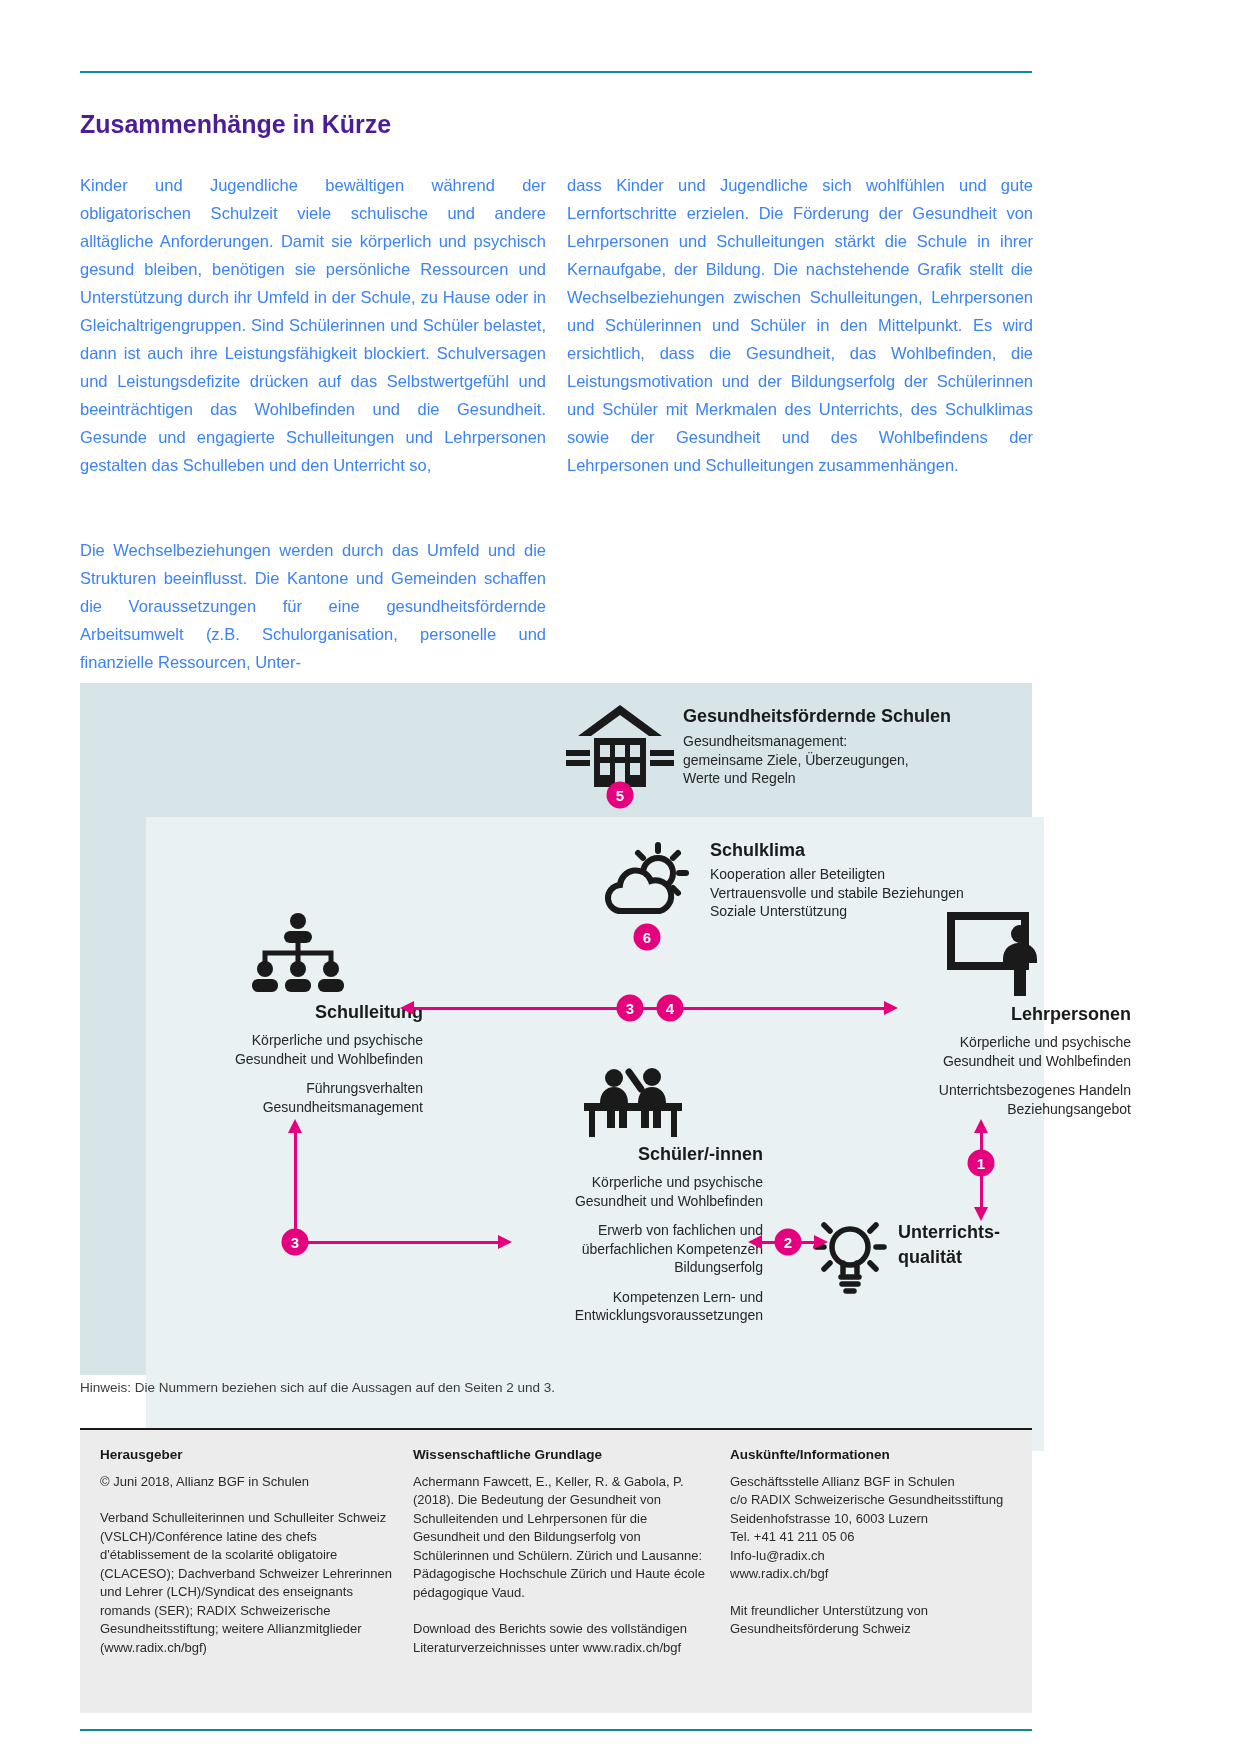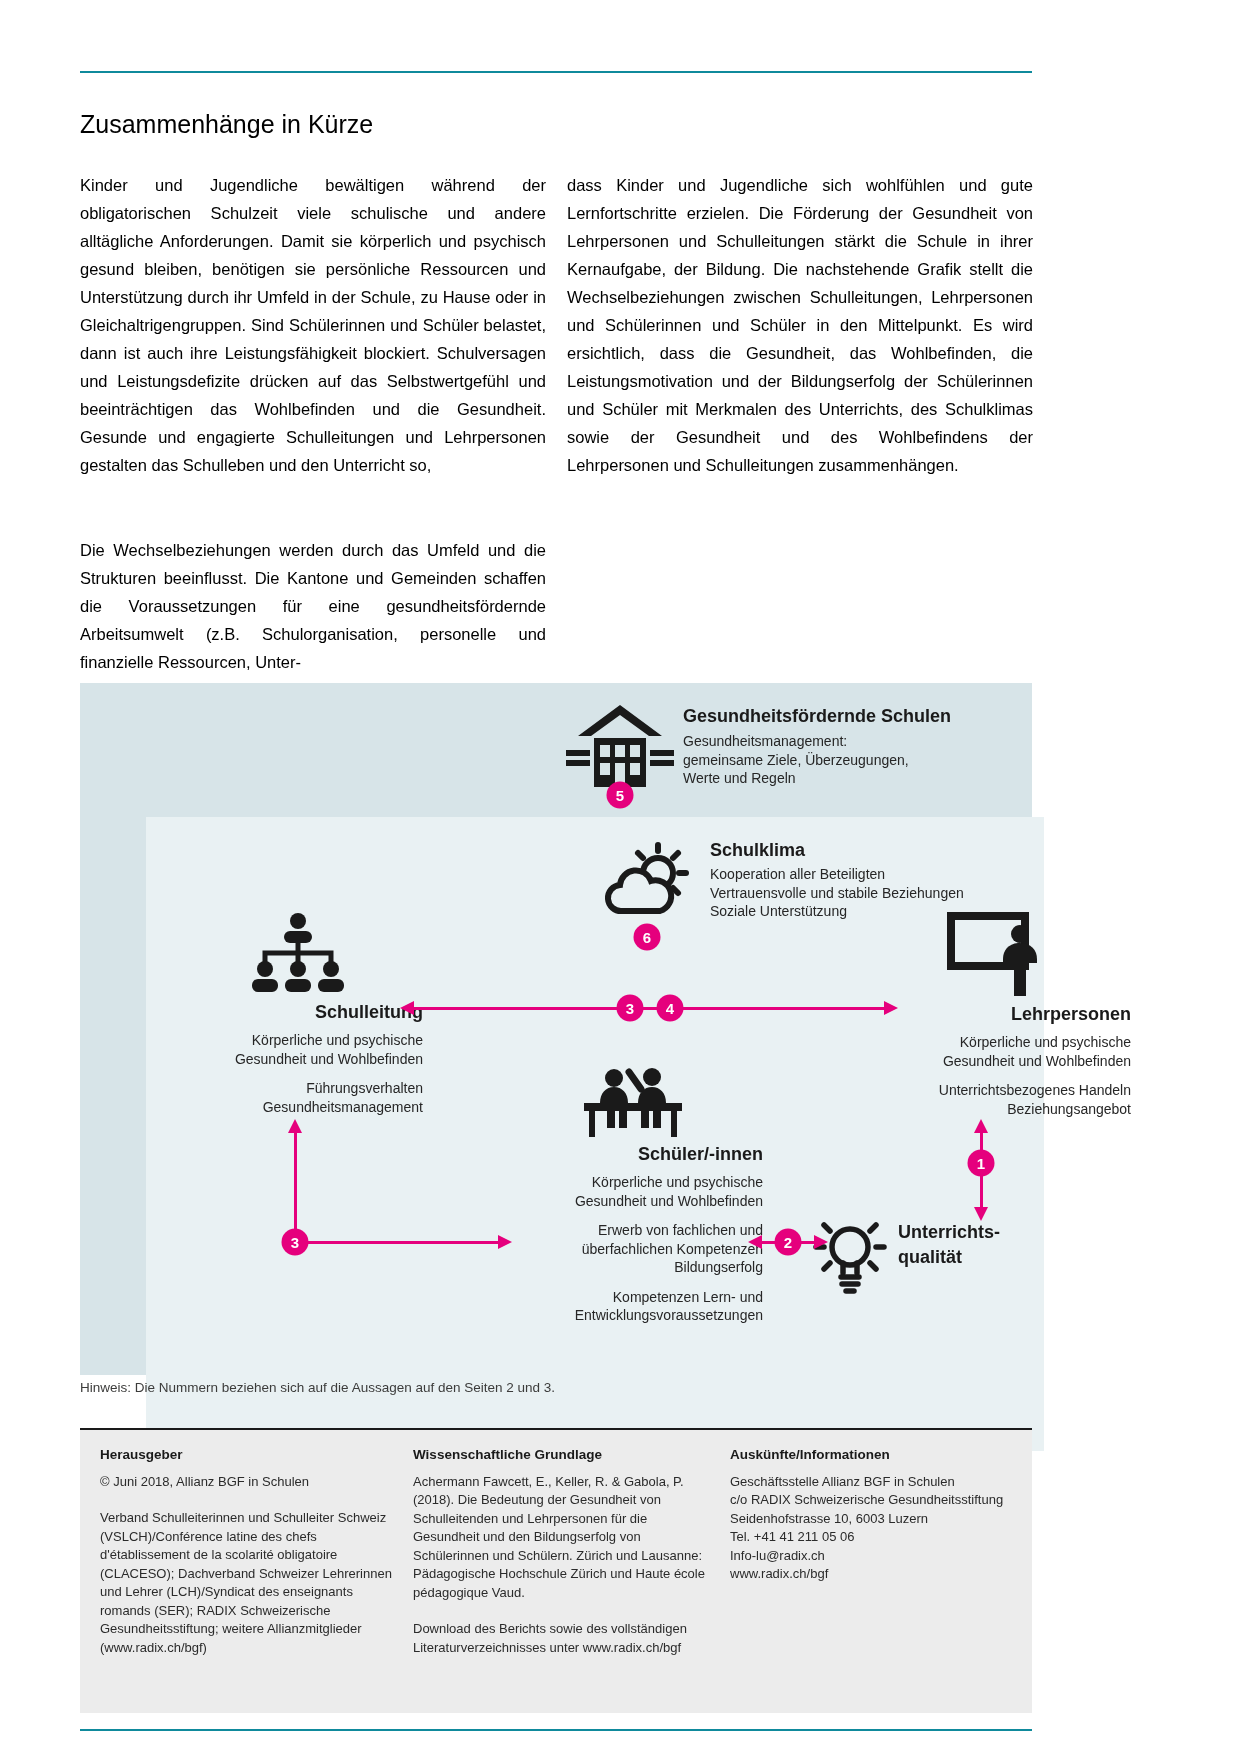--- a/index.html
+++ b/index.html
@@ -1,20 +1,20 @@
 <!DOCTYPE html>
 <html><head>
 <meta charset="utf-8">
 <style>
   html,body{margin:0;padding:0;background:#ffffff;}
   .page{position:relative;width:1240px;height:1754px;background:#fff;overflow:hidden;
         font-family:"Liberation Sans",sans-serif;color:#3c3c3b;}
   .rule{position:absolute;left:80px;width:952px;height:2px;background:#0f8a9c;}
-  .h-teal{position:absolute;left:80px;margin:0;color:#000000;font-size:25px;font-weight:normal;letter-spacing:0;}
-  .bodycol{position:absolute;width:466px;font-size:16.5px;line-height:28px;text-align:justify;color:#000000;}
+  .h-teal{position:absolute;left:80px;margin:0;color:#4c1d95;font-size:25px;font-weight:bold;letter-spacing:0;}
+  .bodycol{position:absolute;width:466px;font-size:16.5px;line-height:28px;text-align:justify;color:#3b82f6;}
   .note{position:absolute;left:80px;font-size:13.5px;color:#3c3c3b;}
 
   
   .dg-outer{position:absolute;left:80px;top:683px;width:952px;height:692px;background:#d7e4e8;}
   .dg-inner{position:absolute;left:38px;top:134px;width:898px;height:634px;background:#e9f1f3;margin-left:28px;}
   .dg-title{font-size:18px;font-weight:bold;color:#1a1a1a;line-height:22px;}
   .dg-sub{font-size:14px;line-height:18.5px;color:#262626;margin-top:8px;}
   .dg-col{position:absolute;transform:translateX(-50%);text-align:right;}
   .dg-col svg{display:block;margin:0 auto;}
   .dg-col .dg-title{margin-top:6px;}
@@ -237,19 +237,20 @@
     </div>
 
     <div class="fcol" style="left:650px">
       <div class="fhead">Auskünfte/Informationen</div>
       <p class="fline">Geschäftsstelle Allianz BGF in Schulen</p>
       <p class="fline">c/o RADIX Schweizerische Gesundheitsstiftung</p>
       <p class="fline">Seidenhofstrasse 10, 6003 Luzern</p>
       <p class="fline">Tel. +41 41 211 05 06</p>
       <p class="fline">Info-lu@radix.ch</p>
       <p class="fline" style="margin-bottom:18px">www.radix.ch/bgf</p>
+      <p class="fpara">Mit freundlicher Unterstützung von Gesundheitsförderung Schweiz</p>
     </div>
 
   </div>
 
   <div class="rule" style="top:1729px"></div>
 
 </div>
 
 </body></html>

